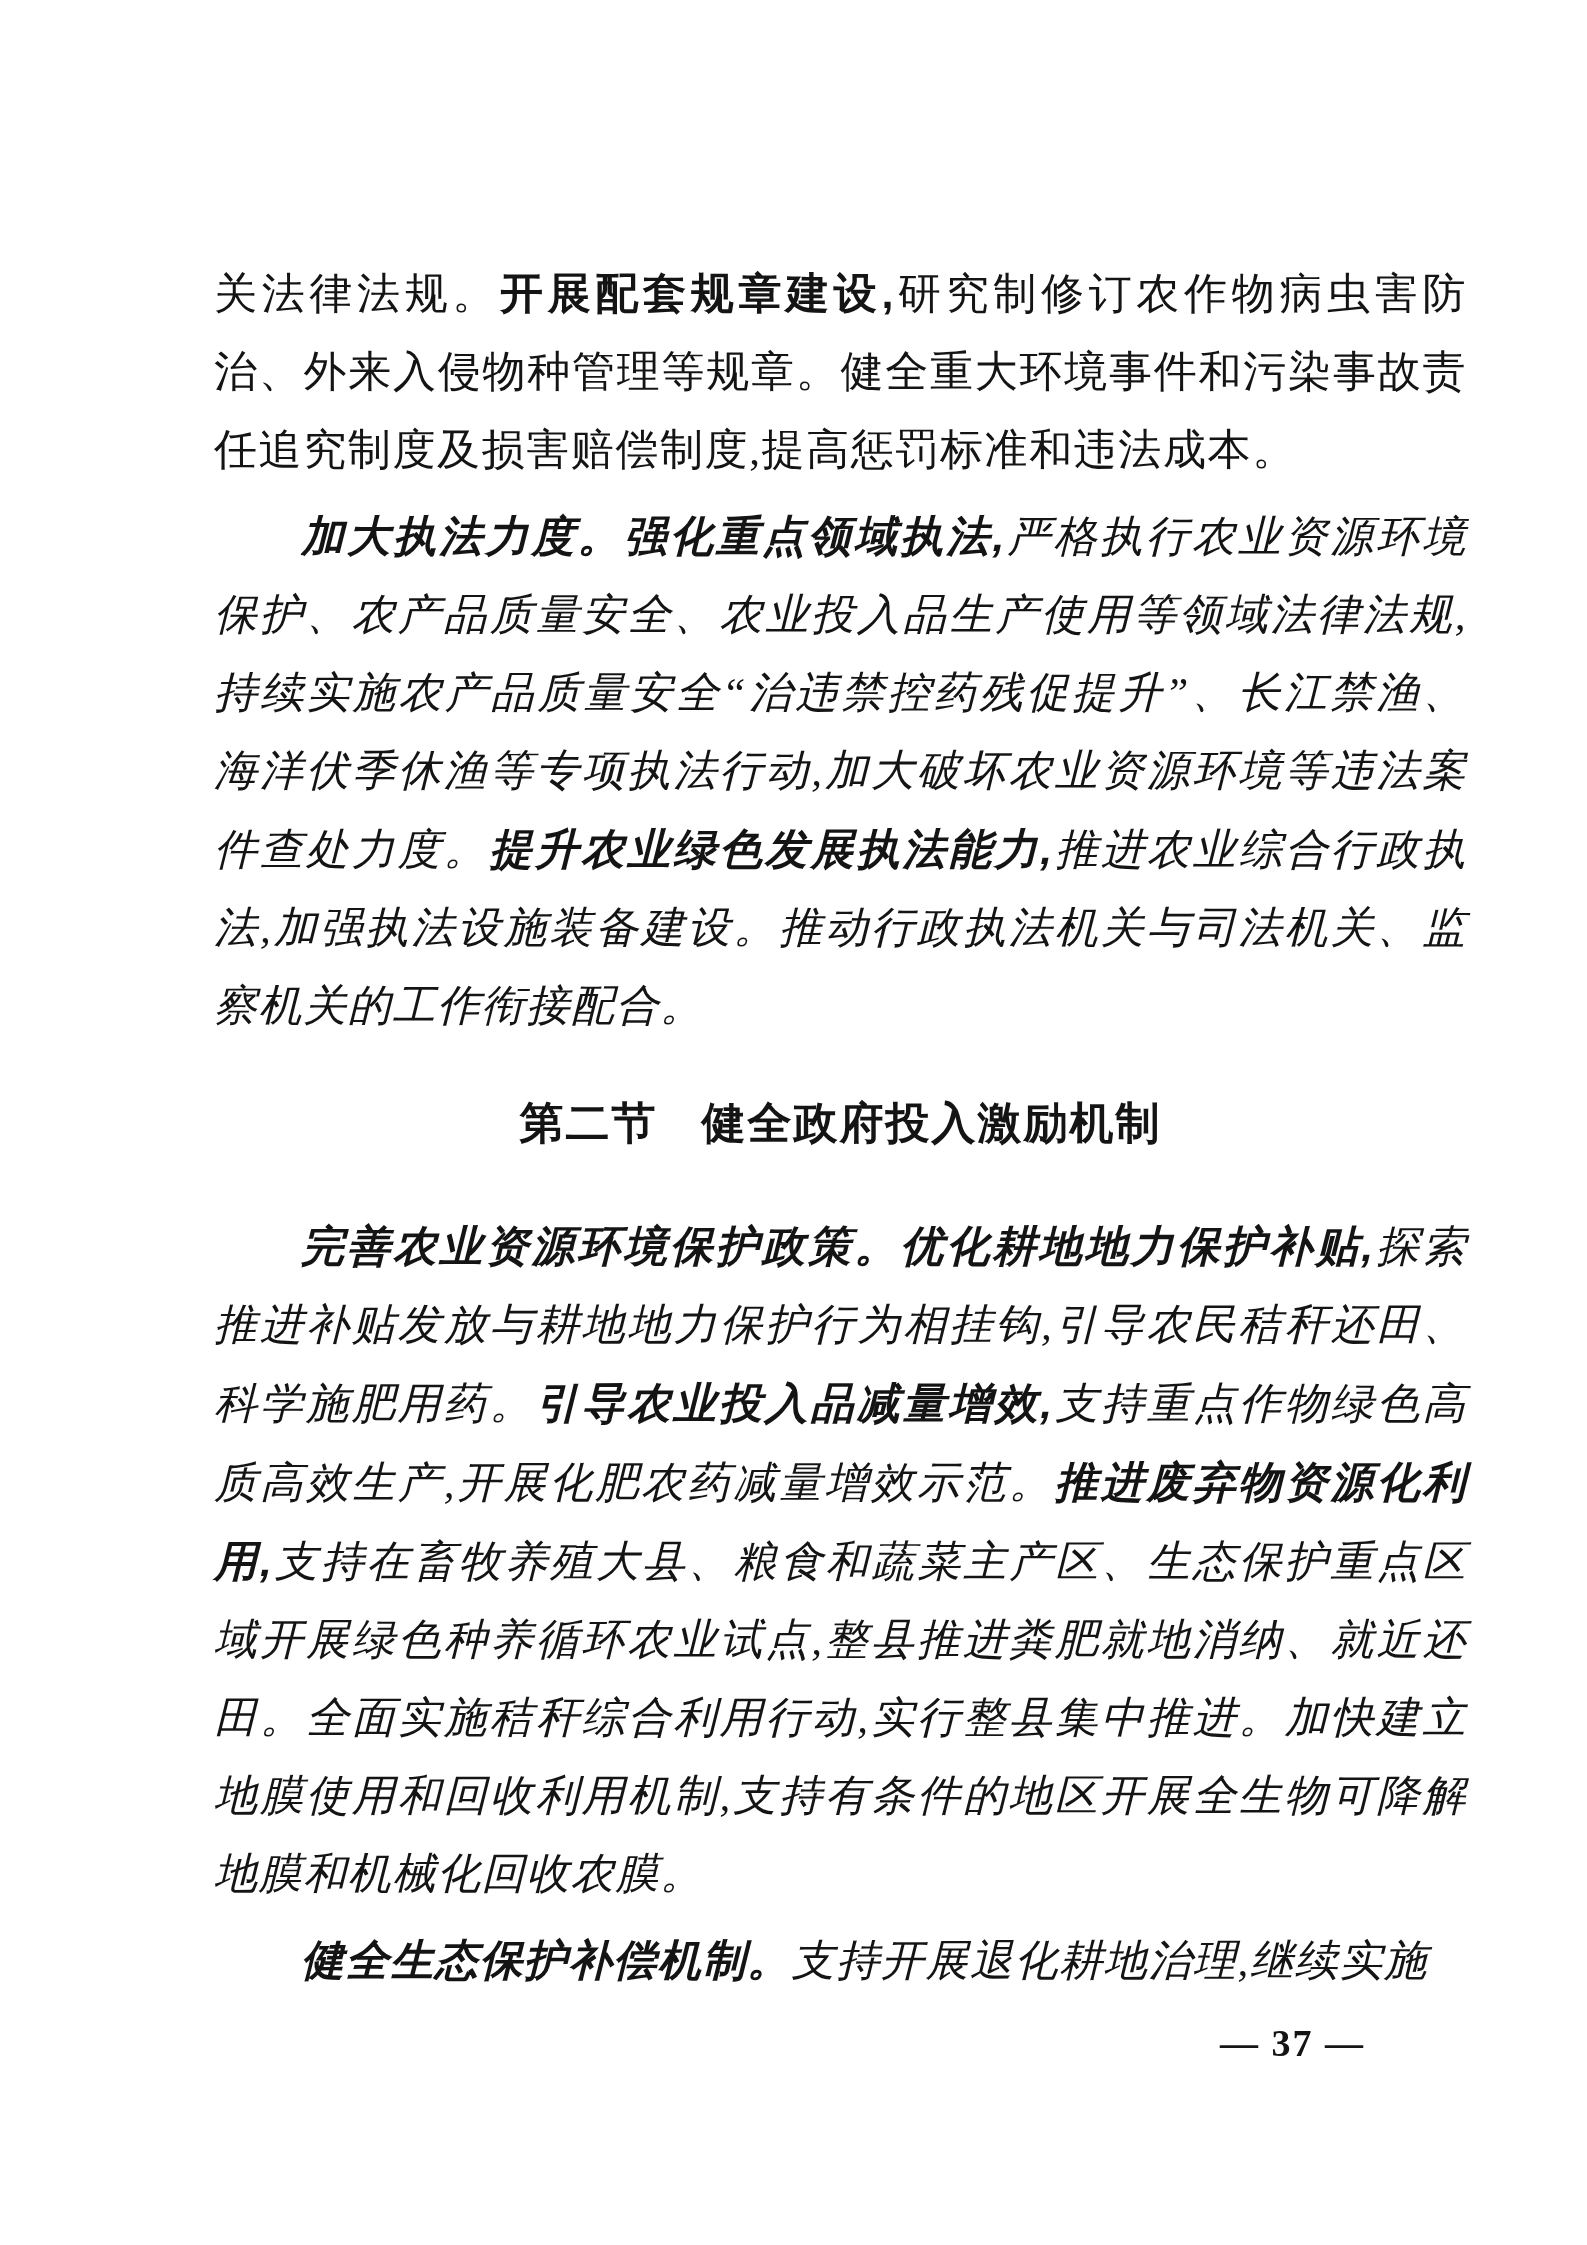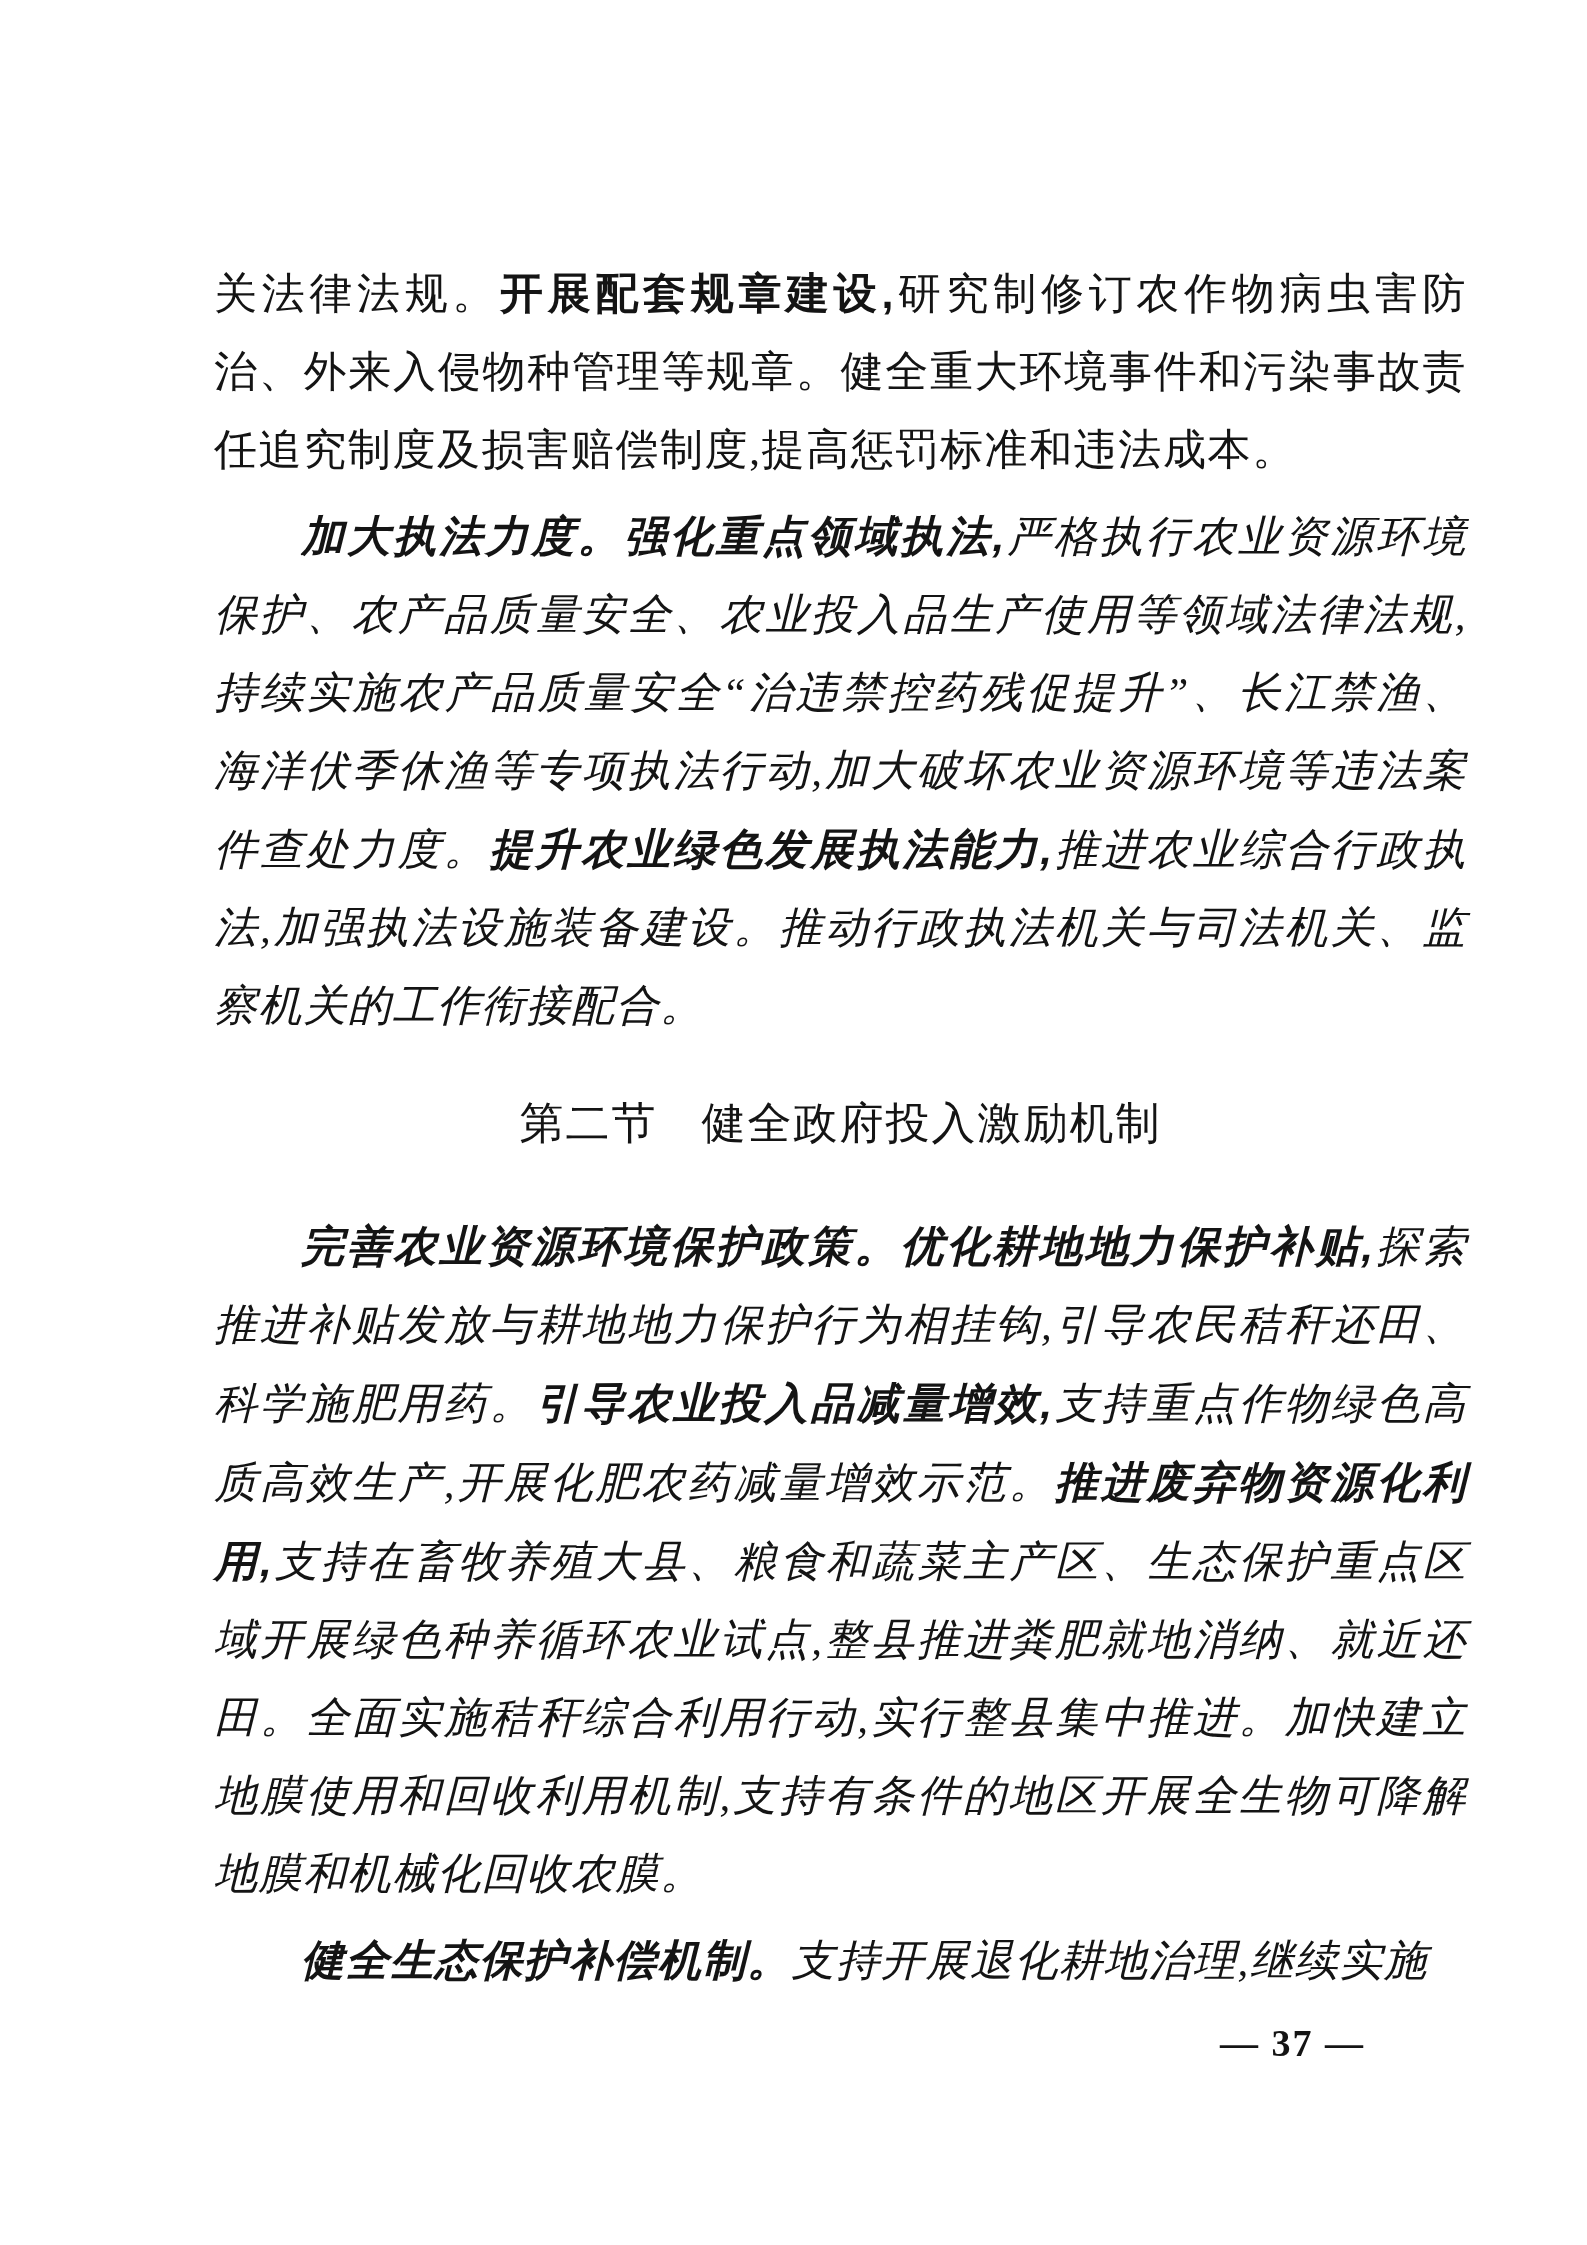--- a/index.html
+++ b/index.html
@@ -45,21 +45,21 @@
   }
   .seg-bold {
     font-weight: 700;
     font-family: "Liberation Sans", "DejaVu Sans", sans-serif;
   }
   .section-heading {
     display: block;
     margin: 40px 0 44px 0;
     font-family: "Liberation Serif", "DejaVu Serif", serif;
     font-size: 44px;
-    font-weight: 400;
+    font-weight: 700;
     line-height: 78px;
     text-align: center;
     letter-spacing: 2px;
     color: #141414;
   }
   .heading-label {
     margin-right: 44px;
   }
   .page-number {
     position: absolute;

